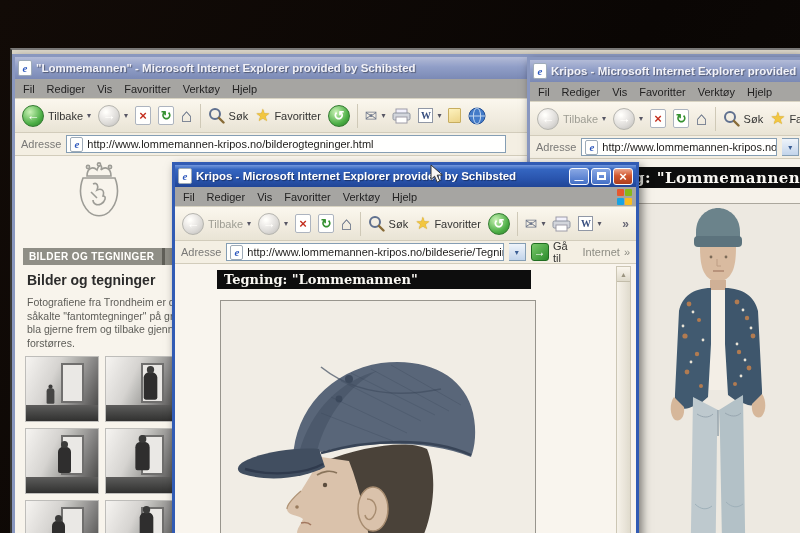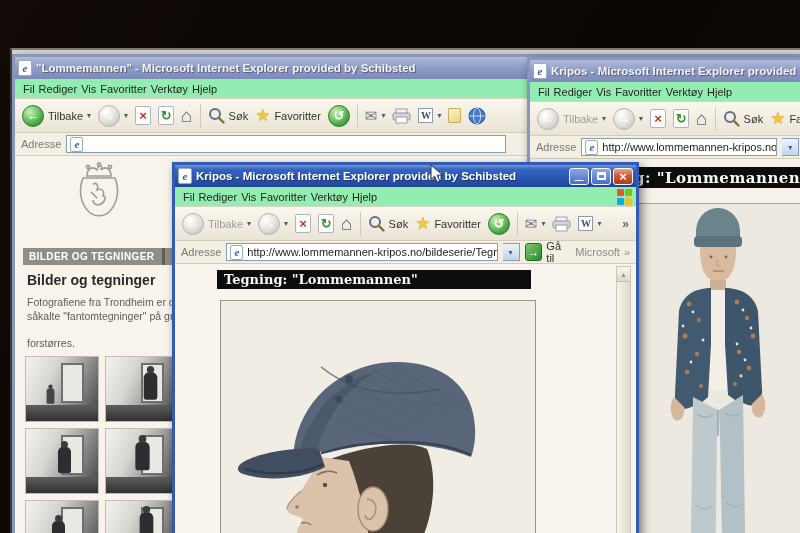--- a/index.html
+++ b/index.html
@@ -31,22 +31,22 @@
   .win-buttons { display:flex; gap:2px; flex:none; }
   .wbtn { width:20px; height:17px; border-radius:3px; border:1px solid #f4f6ff;
           display:flex; align-items:center; justify-content:center;
           color:#fff; font-size:11px; font-weight:bold; }
   .wbtn.min { background:linear-gradient(180deg,#82a7ee,#3b6ed4); }
   .wbtn.min span { margin-top:7px; font-size:9px; }
   .wbtn.max { background:linear-gradient(180deg,#82a7ee,#3b6ed4); }
   .wbtn.max i { display:block; width:9px; height:8px; border:2px solid #fff; border-top-width:3px; }
   .wbtn.close { background:linear-gradient(180deg,#f2a286,#dd5226 45%,#b83a16); font-size:13px; }
 
-  .menubar { height:20px; display:flex; align-items:center; gap:4px; padding:0 8px;
-             background:#86efac; border-bottom:1px solid #d6d2c2;
+  .menubar { height:20px; display:flex; align-items:center; gap:12px; padding:0 8px;
+             background:#a3a3a3; border-bottom:1px solid #d6d2c2;
              font-size:11px; color:#222; position:relative; }
   .menubar .mitem { cursor:default; }
   .winlogo { position:absolute; right:3px; top:2px; width:16px; height:16px;
              display:grid; grid-template-columns:7px 7px; grid-gap:1px; }
   .winlogo i { width:7px; height:7px; border-radius:1px; display:block; }
 
   .toolbar { height:34px; display:flex; align-items:center; gap:7px; padding:0 7px;
              background:linear-gradient(180deg,#f7f5ee,#e6e2d4);
              border-bottom:1px solid #cfcaba; position:relative; }
   .tlabel { font-size:11px; color:#333; }
@@ -213,20 +213,21 @@
       <svg width="18" height="18" viewBox="0 0 18 18">
             <circle cx="9" cy="9" r="8" fill="#3a7bd5" stroke="#1d4fa0"></circle>
             <ellipse cx="9" cy="9" rx="3.6" ry="8" fill="none" stroke="#bcd6f4" stroke-width="1"></ellipse>
             <line x1="1" y1="9" x2="17" y2="9" stroke="#bcd6f4" stroke-width="1"></line>
           </svg>
     </div>
     <div class="addressbar">
       <span>Adresse</span>
       <span class="addr-field" style="width:440px">
         <span class="pageicon" style="width:13px;height:15px">e</span>
+        <span>http://www.lommemannen-kripos.no/bilderogtegninger.html</span>
       </span>
     </div>
     <div class="content">
       <svg class="crest" width="96" height="56" viewBox="0 0 96 56">
         <g fill="none" stroke="#9a9a96" stroke-width="1.6">
           <path d="M34,14 C34,6 40,4 44,8 C46,2 50,2 48,8 C52,4 58,6 58,14 Z"></path>
           <circle cx="35" cy="5" r="1.6"></circle>
               <circle cx="46" cy="2.5" r="1.6"></circle>
               <circle cx="57" cy="5" r="1.6"></circle>
           <path d="M30,16 C26,26 26,40 36,50 C42,55 50,55 56,50 C66,40 66,26 62,16 Z"></path>
@@ -236,21 +237,21 @@
       </svg>
       <div class="nav-strip">
         <span class="seg1">BILDER OG TEGNINGER</span>
         <span class="segdiv"></span>
         <span class="seg2">SIGN</span>
       </div>
       <div class="page-h2">Bilder og tegninger</div>
       <div class="page-p">
         <span>Fotografiene fra Trondheim er d</span><br>
         <span>såkalte "fantomtegninger" på gr</span><br>
-        <br>
+        <span>bla gjerne frem og tilbake gjenn</span><br>
         <span>forstørres.</span>
       </div>
       <div class="cctv-grid">
         <div class="cctv-tile">
               <div class="door"></div>
               <div class="floor"></div>
               <div class="figure"></div>
             </div>
         <div class="cctv-tile">
               <div class="door"></div>
@@ -465,21 +466,21 @@
       <span class="addr-field" style="width:288px">
         <span class="pageicon" style="width:13px;height:15px">e</span>
         <span>http://www.lommemannen-kripos.no/bildeserie/Tegning_Trondheim2.html</span>
       </span>
       <span class="addr-drop">▾</span>
       <span class="go">
         <span class="go-ic">→</span>
         <span>Gå til</span>
       </span>
       <span class="links">
-        <span>Microsoft</span>
+        <span>Internet</span>
         <span>»</span>
       </span>
     </div>
     <div class="content">
       <div class="banner">Tegning: "Lommemannen"</div>
       <div class="profile-frame">
         <svg width="314" height="420" viewBox="0 0 314 420">
           <rect width="314" height="420" fill="#edebe5"></rect>
 
           <path d="M112,420 C116,340 140,290 175,265 C200,248 232,246 252,262 C272,280 282,310 286,350 L290,420 Z" fill="#4a5466"></path>

